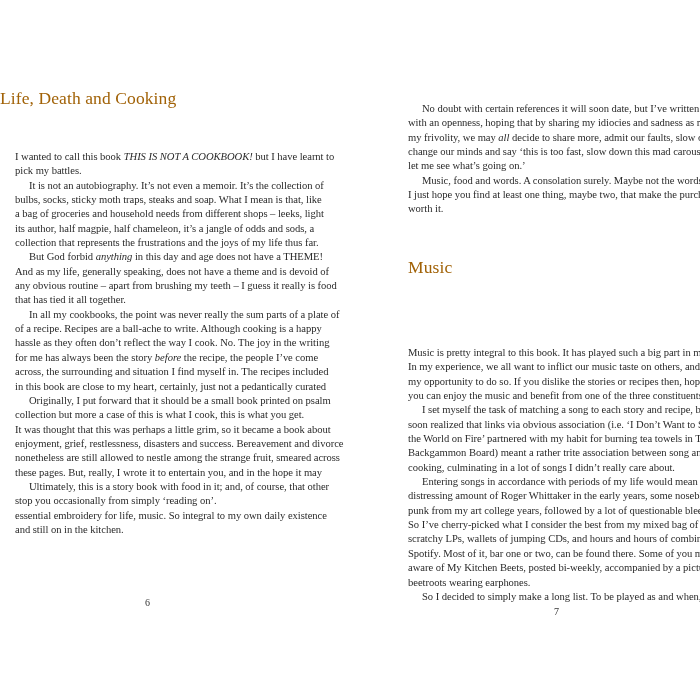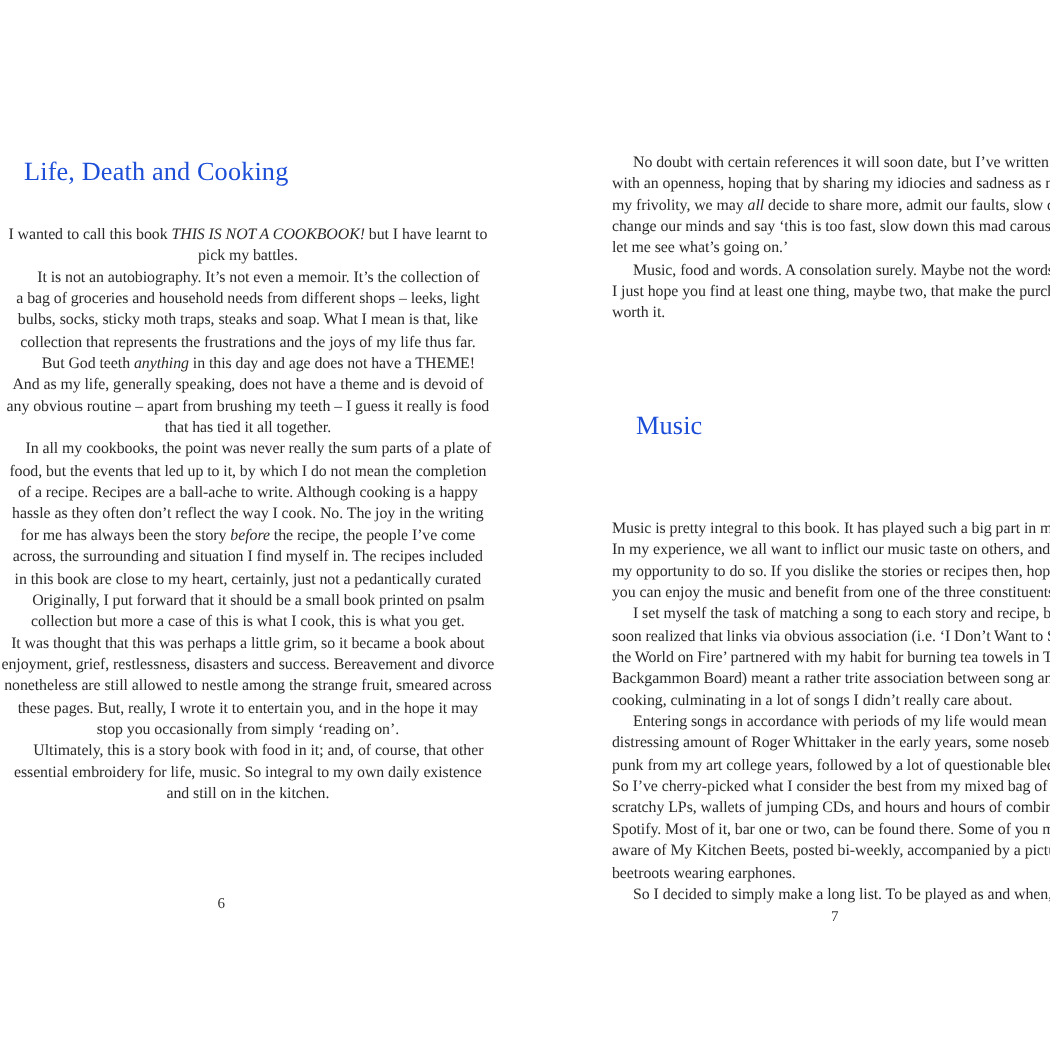--- a/index.html
+++ b/index.html
@@ -1,58 +1,58 @@
 <!DOCTYPE html>
 <html><head>
   <meta charset="utf-8">
   <style>
     html, body { margin: 0; padding: 0; background: #ffffff; }
     body { width: 700px; height: 700px; position: relative; overflow: hidden;
            font-family: "Liberation Serif", "DejaVu Serif", serif; color: #2a2a2a; }
     .page { position: absolute; top: 0; height: 700px; width: 350px; }
     .page-left { left: 0; }
     .page-right { left: 350px; }
-    .chapter-title { position: absolute; font-size: 17.5px; color: #1d4ed8; font-weight: normal; margin: 16px; letter-spacing: 0.1px; white-space: nowrap; }
+    .chapter-title { position: absolute; font-size: 17.5px; color: #a16207; font-weight: normal; margin: 0; letter-spacing: 0.1px; white-space: nowrap; }
     .body-text { position: absolute; font-size: 10.6px; line-height: 14.35px; white-space: nowrap; letter-spacing: -0.05px; }
     .line { display: block; height: 14.35px; }
     .indent { padding-left: 14px; }
     .page-number { position: absolute; font-size: 10px; color: #333; }
     em { font-style: italic; }
   </style>
 </head>
 <body>
 
 <div class="page page-left">
   <h1 class="chapter-title" style="left:0px; top:88px;">Life, Death and Cooking</h1>
-  <div class="body-text" style="left:1px; top:150px;text-align:center;">
+  <div class="body-text" style="left:15px; top:150px;">
       <span class="line"><span>I wanted to call this book </span><em>THIS IS NOT A COOKBOOK!</em><span> but I have learnt to</span></span>
       <span class="line"><span>pick my battles.</span></span>
       <span class="line indent"><span>It is not an autobiography. It’s not even a memoir. It’s the collection of</span></span>
+      <span class="line"><span>bulbs, socks, sticky moth traps, steaks and soap. What I mean is that, like</span></span>
       <span class="line"><span>a bag of groceries and household needs from different shops – leeks, light</span></span>
-      <span class="line"><span>bulbs, socks, sticky moth traps, steaks and soap. What I mean is that, like</span></span>
+      <span class="line"><span>its author, half magpie, half chameleon, it’s a jangle of odds and sods, a</span></span>
       <span class="line"><span>collection that represents the frustrations and the joys of my life thus far.</span></span>
-      <span class="line indent"><span>But God teeth </span><em>anything</em><span> in this day and age does not have a THEME!</span></span>
+      <span class="line indent"><span>But God forbid </span><em>anything</em><span> in this day and age does not have a THEME!</span></span>
       <span class="line"><span>And as my life, generally speaking, does not have a theme and is devoid of</span></span>
       <span class="line"><span>any obvious routine – apart from brushing my teeth – I guess it really is food</span></span>
       <span class="line"><span>that has tied it all together.</span></span>
       <span class="line indent"><span>In all my cookbooks, the point was never really the sum parts of a plate of</span></span>
-      <span class="line"><span>food, but the events that led up to it, by which I do not mean the completion</span></span>
       <span class="line"><span>of a recipe. Recipes are a ball-ache to write. Although cooking is a happy</span></span>
       <span class="line"><span>hassle as they often don’t reflect the way I cook. No. The joy in the writing</span></span>
       <span class="line"><span>for me has always been the story </span><em>before</em><span> the recipe, the people I’ve come</span></span>
       <span class="line"><span>across, the surrounding and situation I find myself in. The recipes included</span></span>
       <span class="line"><span>in this book are close to my heart, certainly, just not a pedantically curated</span></span>
       <span class="line indent"><span>Originally, I put forward that it should be a small book printed on psalm</span></span>
       <span class="line"><span>collection but more a case of this is what I cook, this is what you get.</span></span>
       <span class="line"><span>It was thought that this was perhaps a little grim, so it became a book about</span></span>
       <span class="line"><span>enjoyment, grief, restlessness, disasters and success. Bereavement and divorce</span></span>
       <span class="line"><span>nonetheless are still allowed to nestle among the strange fruit, smeared across</span></span>
       <span class="line"><span>these pages. But, really, I wrote it to entertain you, and in the hope it may</span></span>
+      <span class="line indent"><span>Ultimately, this is a story book with food in it; and, of course, that other</span></span>
       <span class="line"><span>stop you occasionally from simply ‘reading on’.</span></span>
-      <span class="line indent"><span>Ultimately, this is a story book with food in it; and, of course, that other</span></span>
       <span class="line"><span>essential embroidery for life, music. So integral to my own daily existence</span></span>
       <span class="line"><span>and still on in the kitchen.</span></span>
     </div>
   <div class="page-number" style="left:145px; top:597px;">6</div>
 </div>
 
 <div class="page page-right">
   <div class="body-text" style="left:58px; top:102px;">
       <span class="line indent"><span>No doubt with certain references it will soon date, but I’ve written it</span></span>
       <span class="line"><span>with an openness, hoping that by sharing my idiocies and sadness as much as</span></span>

